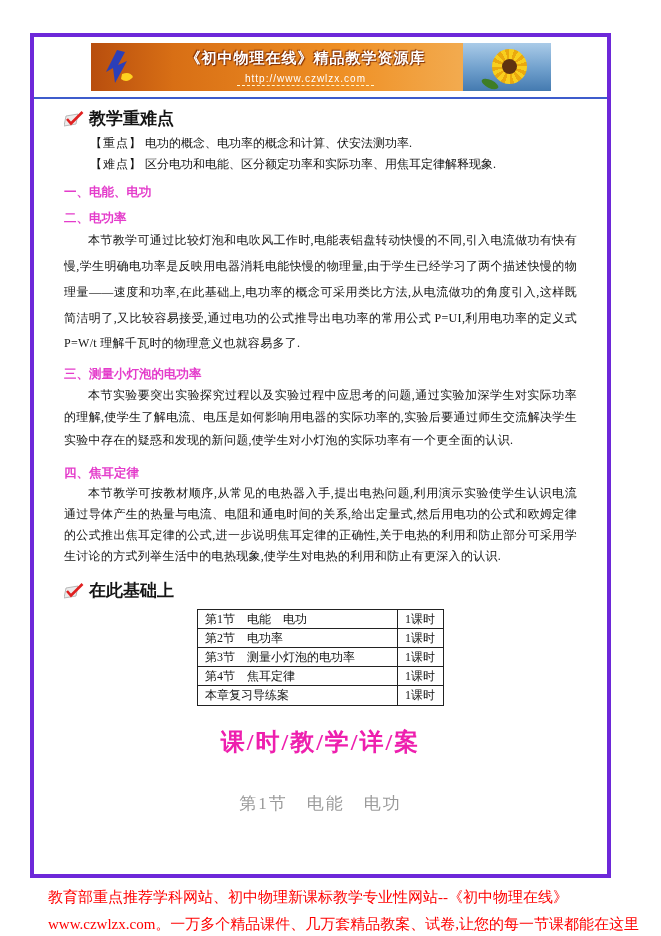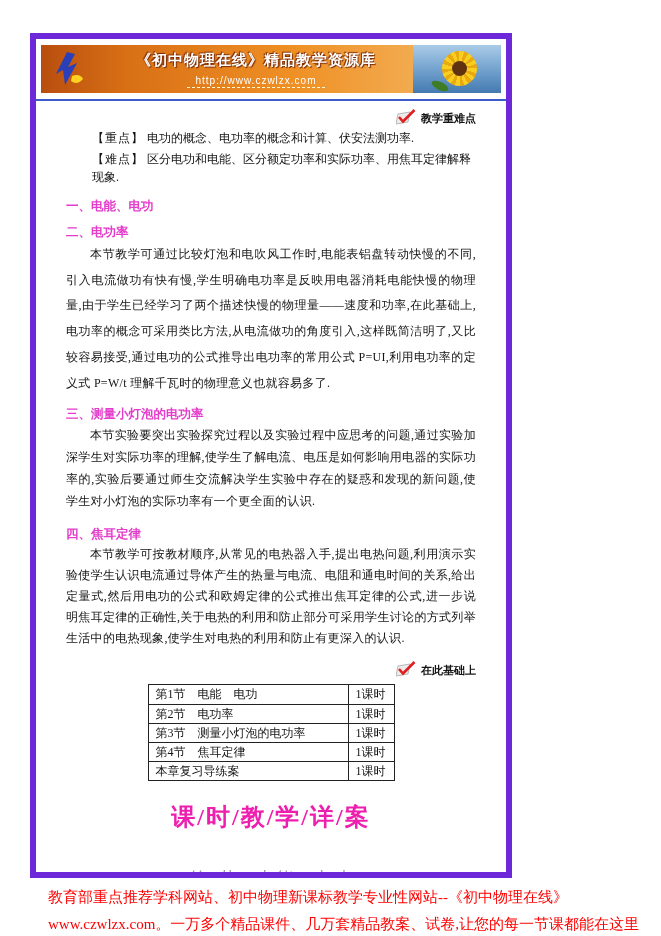--- a/index.html
+++ b/index.html
@@ -1,20 +1,20 @@
 <!DOCTYPE html>
 <html><head>
 <meta charset="utf-8">
 <style>
   * { margin:0; padding:0; box-sizing:border-box; }
   body { background:#fff; font-family:"Liberation Serif", serif; }
   .page { position:relative; width:661px; height:936px; background:#ffffff; overflow:hidden; }
 
-  .frame { position:absolute; left:30px; top:33px; width:482px; height:845px;
-           border:6px solid #6d28d9; overflow:hidden; }
+  .frame { position:absolute; left:30px; top:33px; width:581px; height:845px;
+           border:4px solid #6d28d9; overflow:hidden; }
 
   
   .banner { width:460px; height:48px; margin:6px auto 0; display:flex; align-items:center;
             background:linear-gradient(90deg,#b84e0e 0%,#d86f15 18%,#ef9025 55%,#f2aa4e 80%,#e9b267 100%);
             overflow:hidden; }
   .banner-left { width:58px; display:flex; justify-content:center; align-items:center; }
   .banner-center { flex:1; text-align:center; color:#fff; font-family:"Liberation Sans", sans-serif; }
   .banner-title { font-size:15px; font-weight:bold; letter-spacing:1px;
                   text-shadow:1px 1px 1px #7a2800, -1px -1px 1px #7a2800; }
   .banner-url { font-size:10px; margin-top:2px; display:inline-block; padding:0 8px 1px;
@@ -24,21 +24,21 @@
   .sunflower { position:absolute; right:24px; top:6px; width:35px; height:35px; border-radius:50%;
                background:repeating-conic-gradient(#f8cf1e 0deg 15deg, #eaa90e 15deg 30deg); }
   .sunflower::after { content:""; position:absolute; inset:10px; border-radius:50%; background:#5f3310; }
   .leaf { position:absolute; right:52px; bottom:3px; width:18px; height:8px;
           background:#3e7d26; border-radius:50%; transform:rotate(25deg); }
 
   .header-rule { margin-top:6px; border-top:2px solid #3d5ccc; }
 
   
   .content { padding:2px 30px 0; color:#141414; }
-  .sec-head { text-align:right; font-size:11px; font-weight:bold; margin-top:6px; }
+  .sec-head { text-align:left; font-size:17px; font-weight:bold; margin-top:6px; }
   .sec-head .check-icon { display:inline-block; vertical-align:-3px; margin-right:5px; }
   .sec-head.gap { margin-top:12px; }
 
   .kp-line { font-size:12px; line-height:1.55; padding-left:26px; margin-top:2px; }
   .kp-label { letter-spacing:1px; }
 
   .sub-title { color:#e43ccb; font-size:12.5px; font-weight:bold; margin-top:9px; }
   .sub-title.first { margin-top:11px; }
   .sub-title.gapped { margin-top:14px; }
   .para { font-size:12px; text-indent:2em; text-align:justify; margin-top:1px; letter-spacing:0.3px; }

